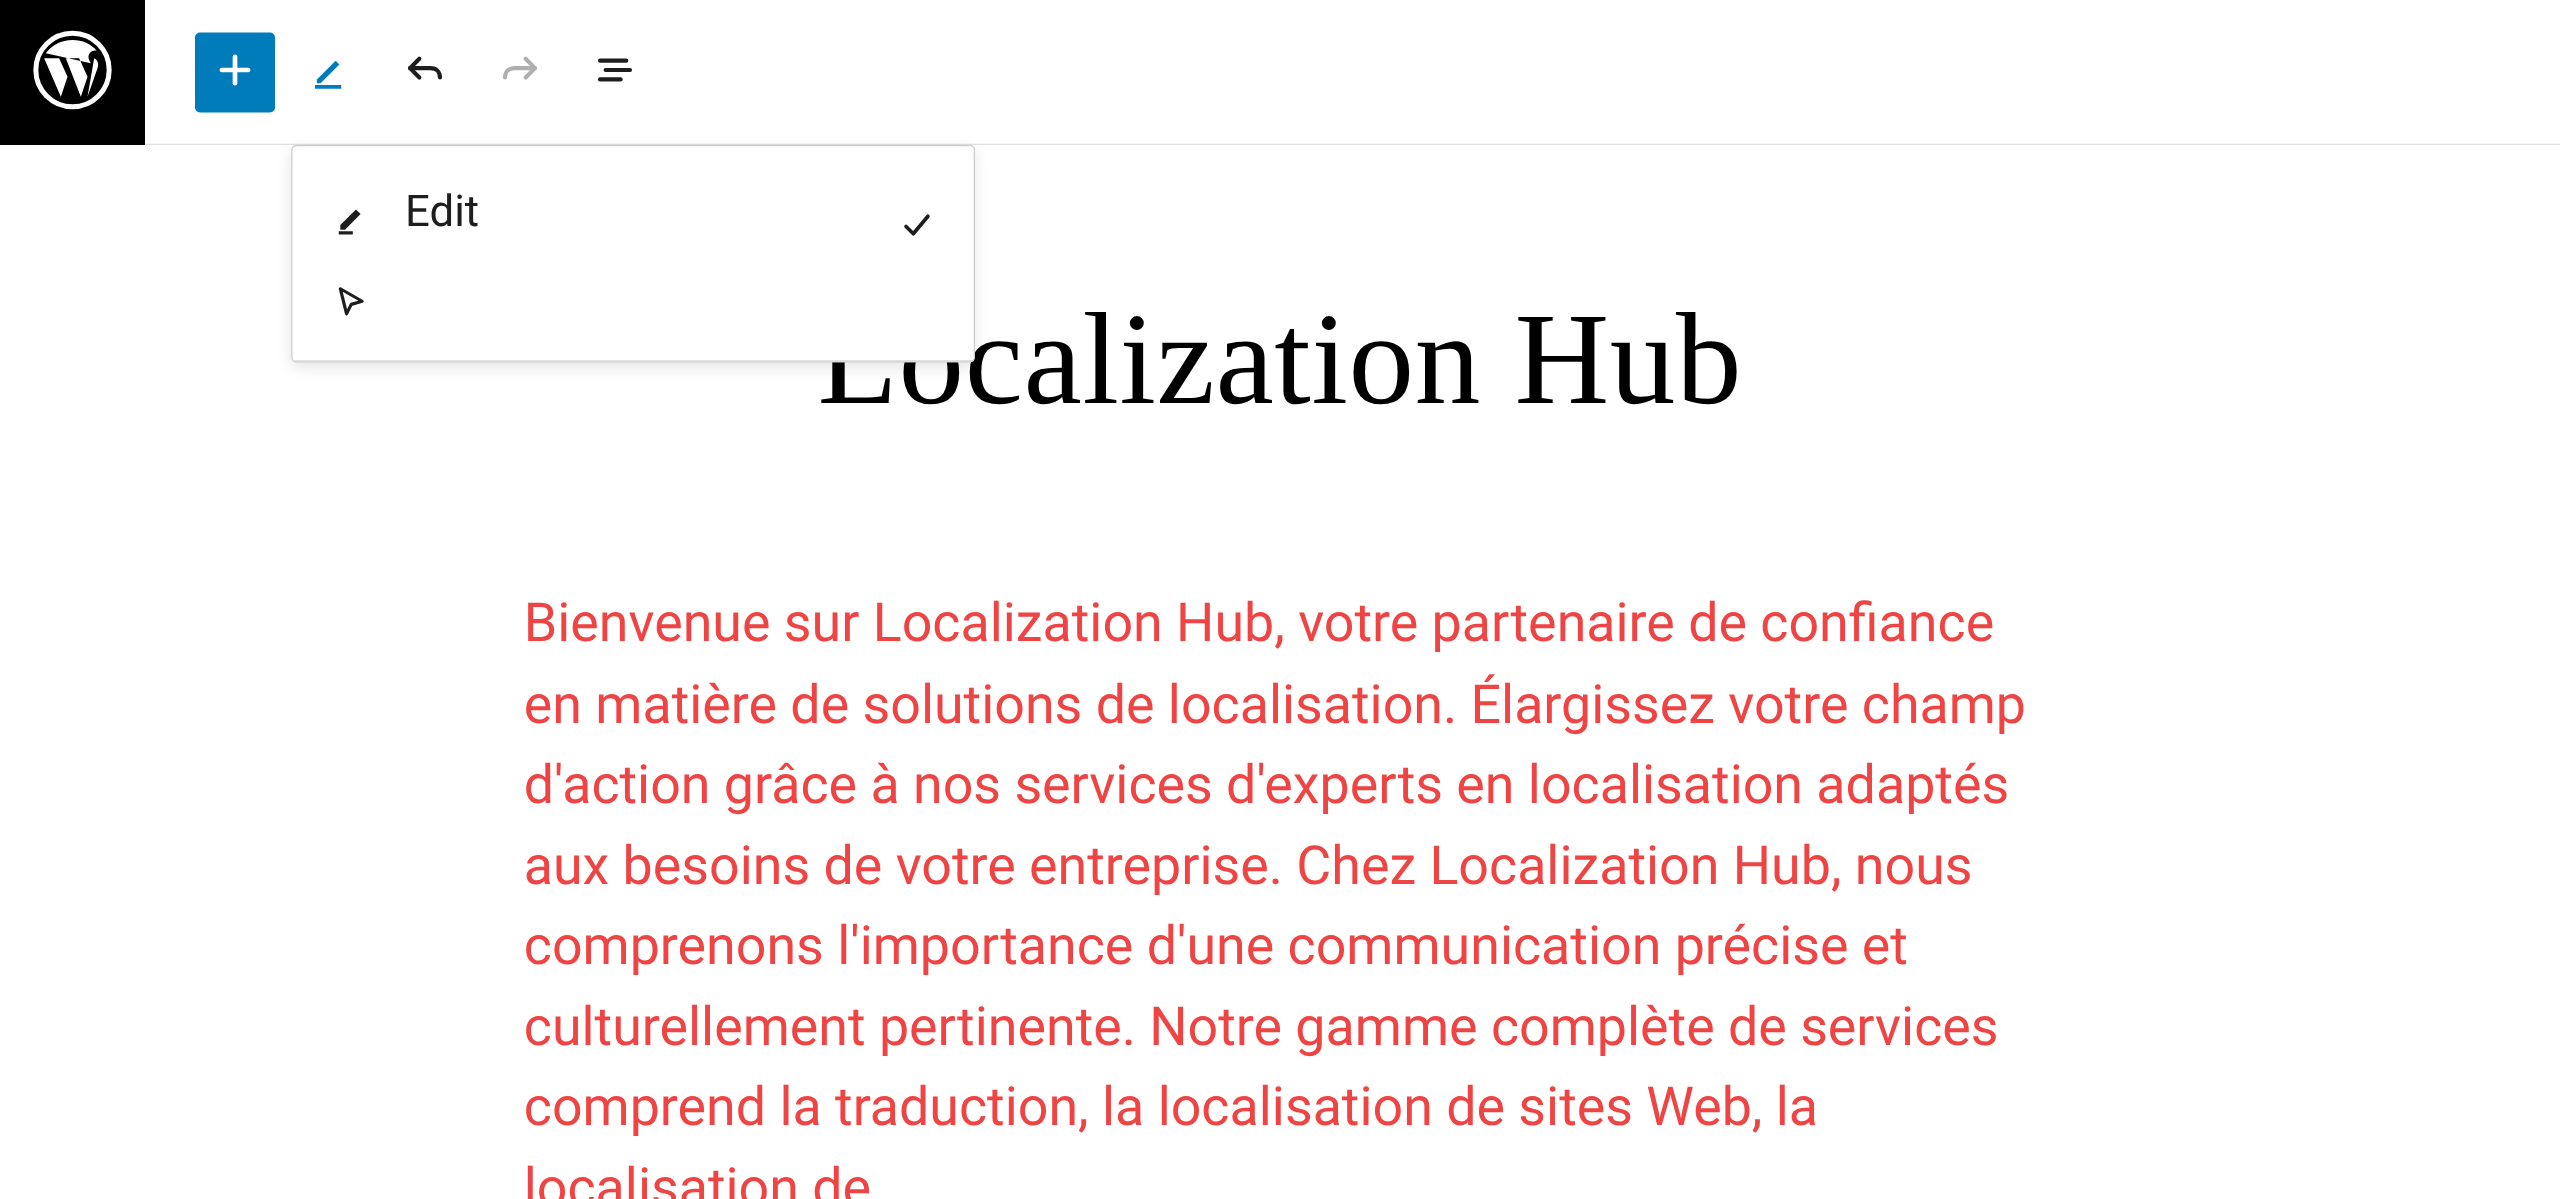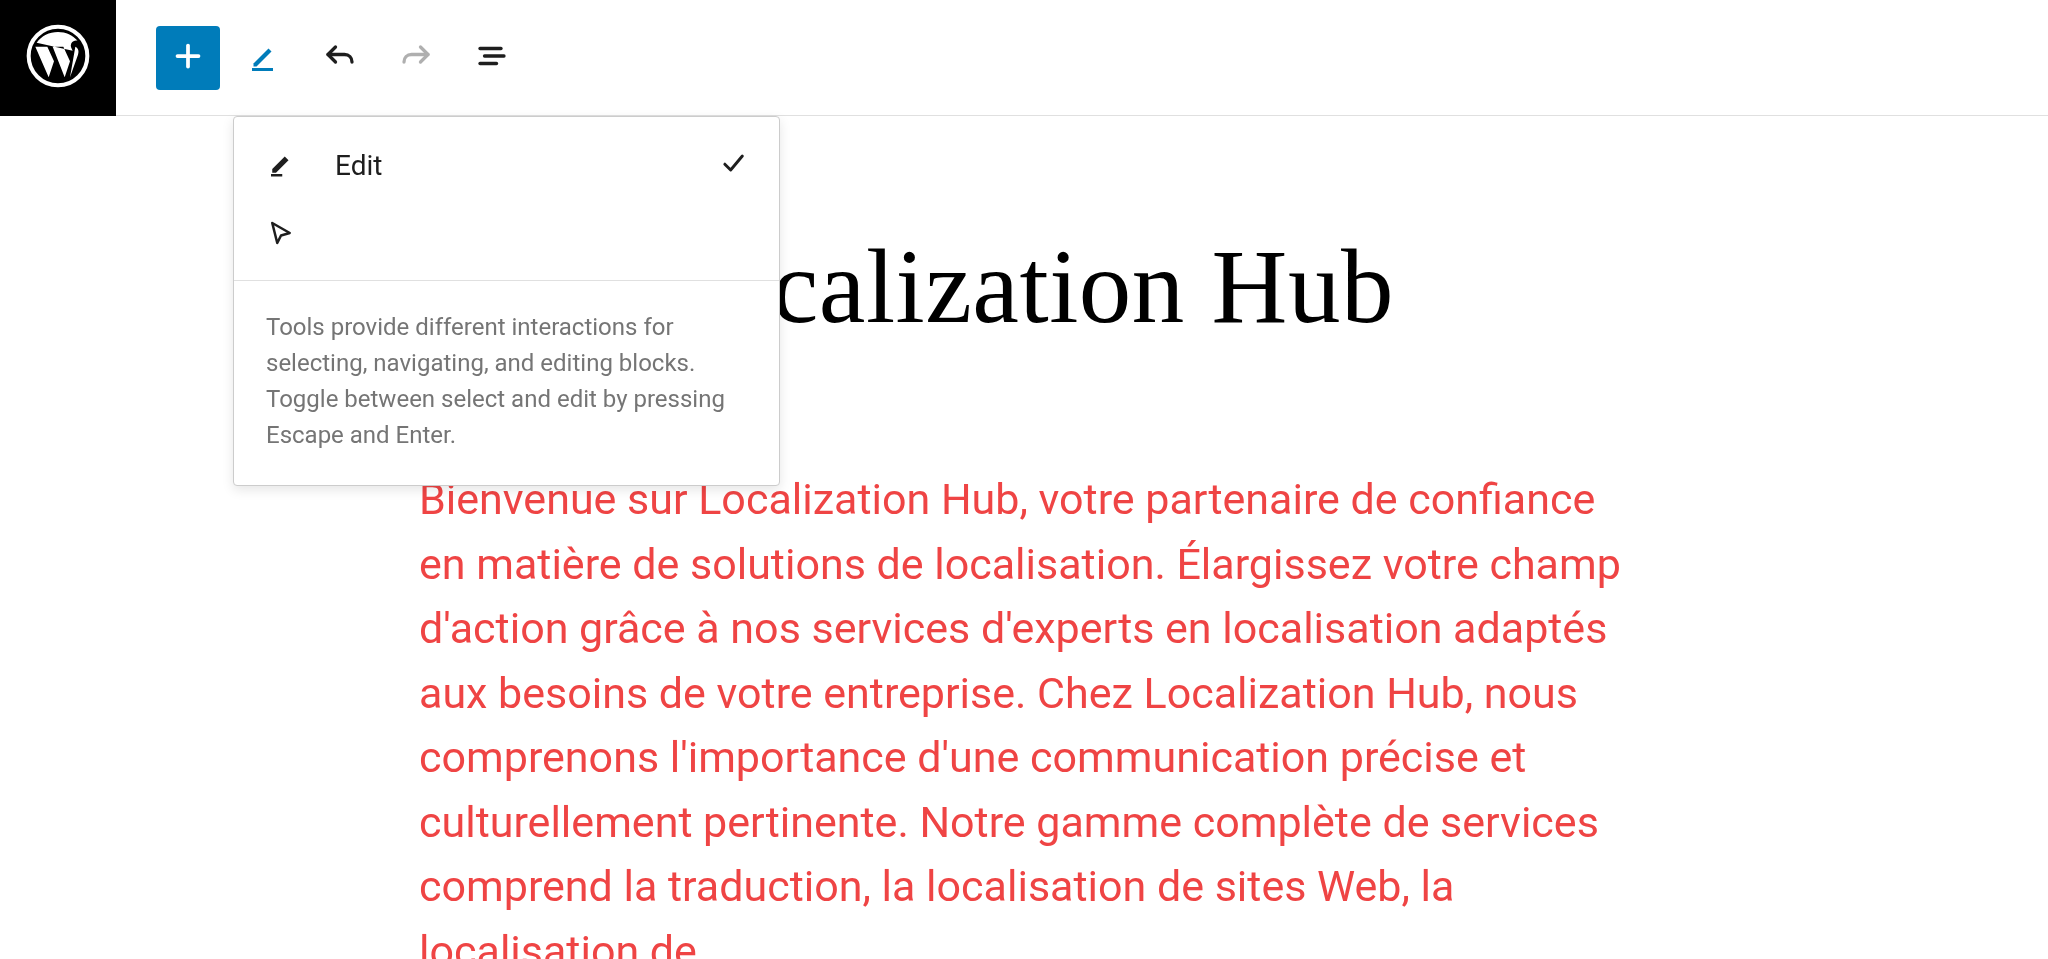--- a/index.html
+++ b/index.html
@@ -57,26 +57,25 @@
       top: 116px;
       width: 547px;
       background: #fff;
       border: 1px solid #ccc;
       border-radius: 4px;
       box-shadow: 0 4px 12px rgba(0,0,0,0.1);
       z-index: 10;
     }
     .dropdown-item {
       display: flex;
-      align-items: flex-start;
+      align-items: flex-end;
       padding: 20px 32px;
       cursor: pointer;
-      font-size: 28px;
+      font-size: 35px;
       color: #1e1e1e;
-      gap: 11px;
     }
     .dropdown-item:first-child { padding-top: 32px; padding-bottom: 18px; }
     .dropdown-item:nth-child(2) { padding-top: 18px; padding-bottom: 32px; }
     .dropdown-item .item-icon {
       width: 30px;
       height: 30px;
       margin-right: 28px;
       display: flex;
       align-items: center;
       justify-content: center;
@@ -200,14 +199,13 @@
     </span>
   </div>
   <div class="dropdown-item">
     <span class="item-icon">
       <svg viewBox="0 0 24 24" fill="none" stroke="#1e1e1e" stroke-width="2" stroke-linejoin="round">
         <path d="M5 4 L19 12 L12 14 L9 20 Z"></path>
       </svg>
     </span>
   </div>
   <div class="dropdown-divider"></div>
-  <div class="dropdown-help">Tools provide different interactions for selecting, navigating, and editing blocks. Toggle between select and edit by pressing Escape and Enter.</div>
 </div>
 
 </body></html>

